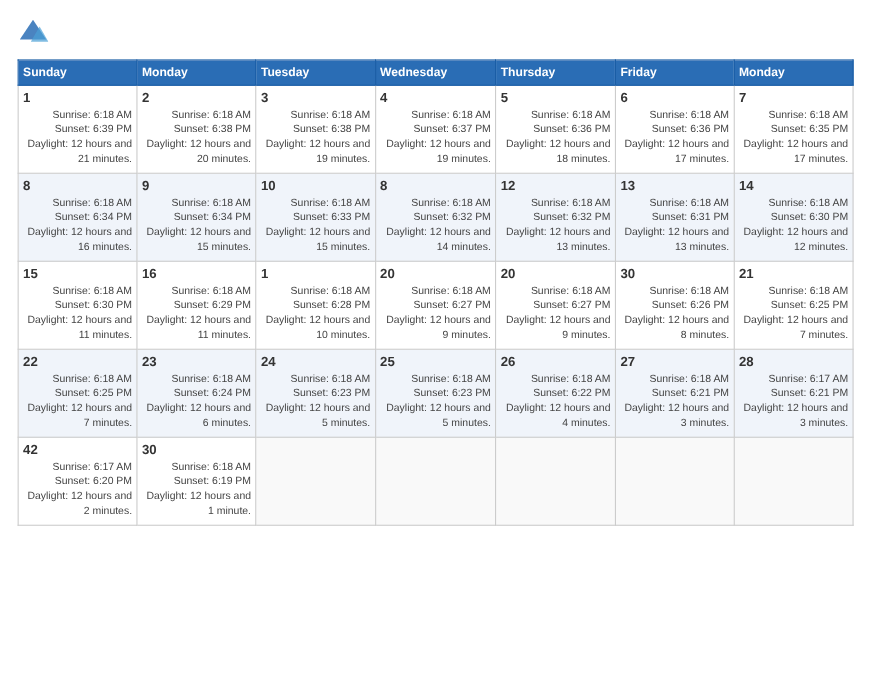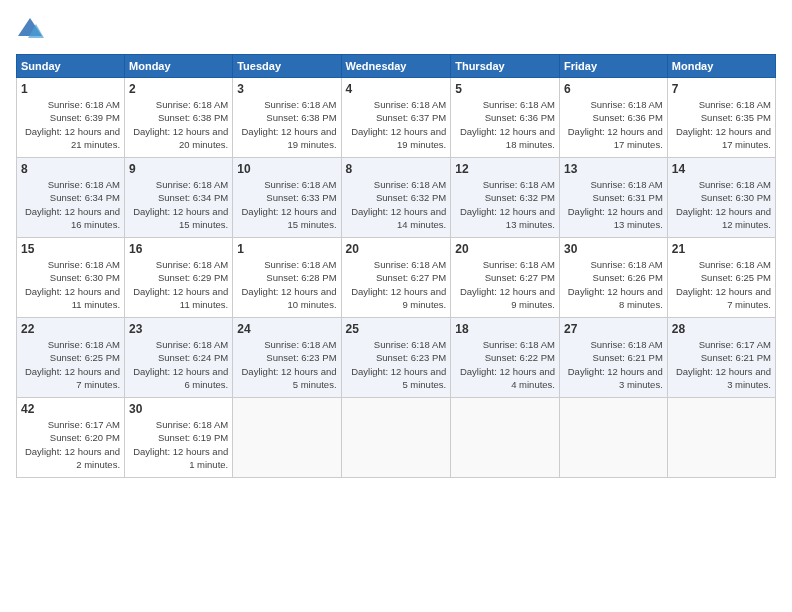--- a/index.html
+++ b/index.html
@@ -336,21 +336,21 @@
           </td>
           <td>
             <span class="day-num">25</span>
         <div class="day-info">
           Sunrise: 6:18 AM<br>
           Sunset: 6:23 PM<br>
           Daylight: 12 hours and 5 minutes.
         </div>
           </td>
           <td>
-            <span class="day-num">18</span>
+            <span class="day-num">26</span>
         <div class="day-info">
           Sunrise: 6:18 AM<br>
           Sunset: 6:22 PM<br>
           Daylight: 12 hours and 4 minutes.
         </div>
           </td>
           <td>
             <span class="day-num">27</span>
         <div class="day-info">
           Sunrise: 6:18 AM<br>

